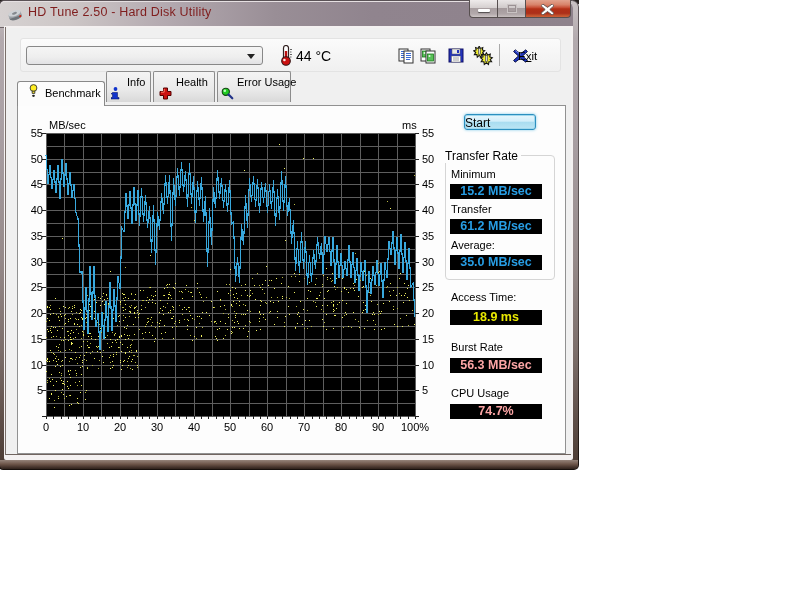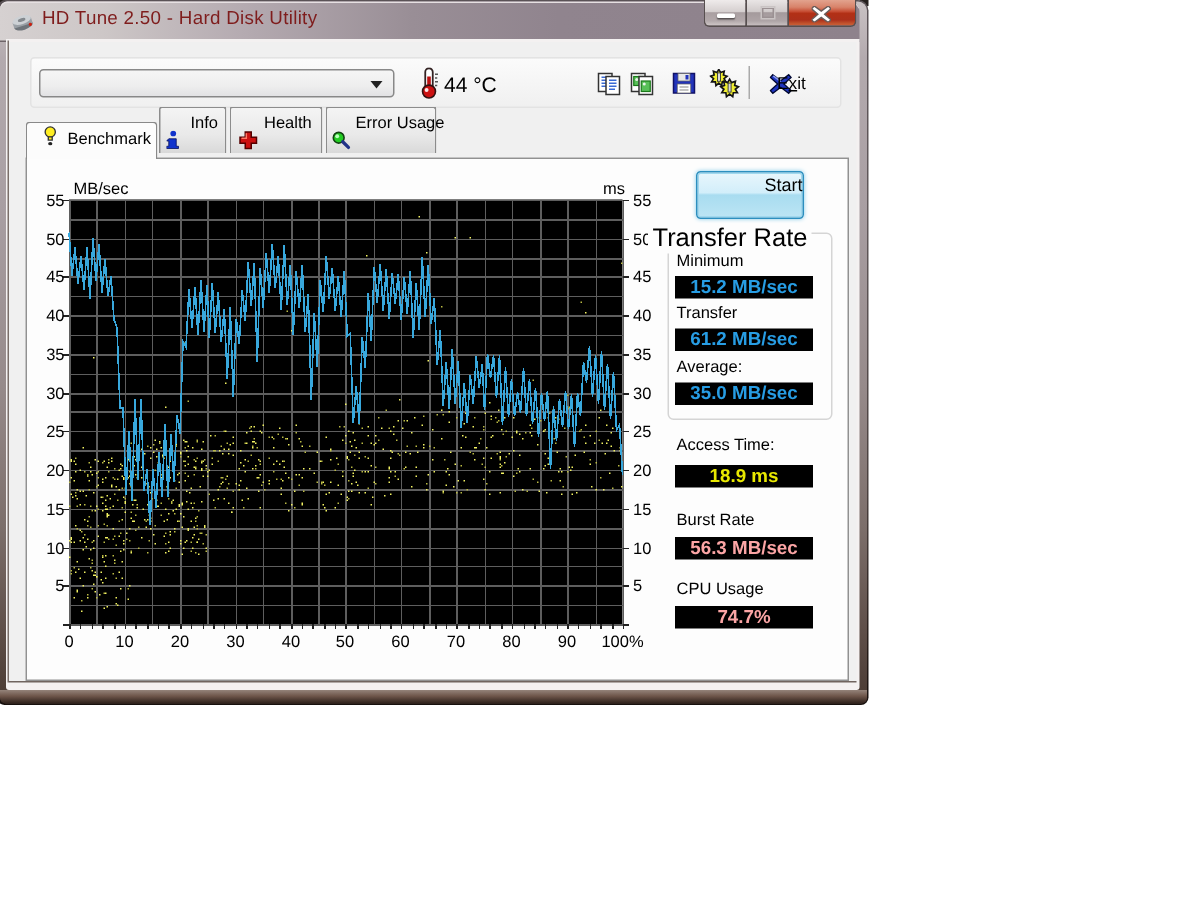--- a/index.html
+++ b/index.html
@@ -35,27 +35,27 @@
 
 .tab{position:absolute;font-size:11px;color:#000}
 #tabBench{left:17px;top:81px;width:88px;height:25px;background:#fcfcfc;border:1px solid #898989;border-bottom:none;border-radius:3px 3px 0 0;z-index:3}
 .itab{background:linear-gradient(180deg,#f4f4f4,#e9e9e9 60%,#d9d9d9);border:1px solid #8c8c8c;border-bottom:none;border-radius:2px 2px 0 0;height:31px;top:71px;z-index:1}
 #tabInfo{left:106px;width:45px}
 #tabHealth{left:153px;width:62px}
 #tabScan{left:217px;width:74px}
 .tab b{position:absolute;font-weight:normal;white-space:nowrap}
 #panel{left:17px;top:105px;width:549px;height:349px;background:#fdfdfd;border:1px solid #919191;z-index:2}
 
-#start{left:464px;top:114px;width:72px;height:32px;border:1px solid #2c8fbf;border-radius:3px;
+#start{left:464px;top:114px;width:72px;height:16px;border:1px solid #2c8fbf;border-radius:3px;
  background:linear-gradient(180deg,#e8f6fc 0%,#d2eefa 45%,#a8dcf0 50%,#bce5f4 100%);
  box-shadow:0 0 0 1px #a0d8ee inset, 0 0 3px #7fc9e8;
- font-size:12px;color:#000;text-align:right;line-height:17px;z-index:4}
+ font-size:12px;color:#000;text-align:left;line-height:17px;z-index:4}
 
 #grp{left:445px;top:155px;width:110px;height:125px;border:1px solid #d5d5d5;border-radius:4px;z-index:3}
-#grplbl{left:432px;top:149px;background:#fdfdfd;padding:0 3px;font-size:17px;color:#000;z-index:4}
+#grplbl{left:442px;top:149px;background:#fdfdfd;padding:0 3px;font-size:12px;color:#000;z-index:4}
 .lbl{position:absolute;font-size:11px;color:#000;z-index:4;white-space:nowrap}
 .vbox{position:absolute;left:450px;width:92px;height:15px;background:#000;z-index:4;
  font-size:12.5px;font-weight:bold;text-align:center;line-height:15px;font-family:"Liberation Sans",sans-serif}
 .blue{color:#279de4}.yel{color:#e8e800}.wht{color:#fca5a5}
 #c1{left:0;top:0;width:5px;height:5px;background:#241f1d}
 #c2{left:573px;top:0;width:6px;height:4px;background:#241f1d}
 #ledgeL{left:5px;top:27px;width:1px;height:428px;background:#7a6f6a}
 #ledgeB{left:6px;top:454px;width:565px;height:1px;background:#70645f}
 #bband{left:0;top:460px;width:578px;height:9px;border-radius:0 0 4px 4px;
  background:linear-gradient(180deg,#94837a 0%,#6e564a 45%,#4a3830 75%,#2e211b 100%)}

